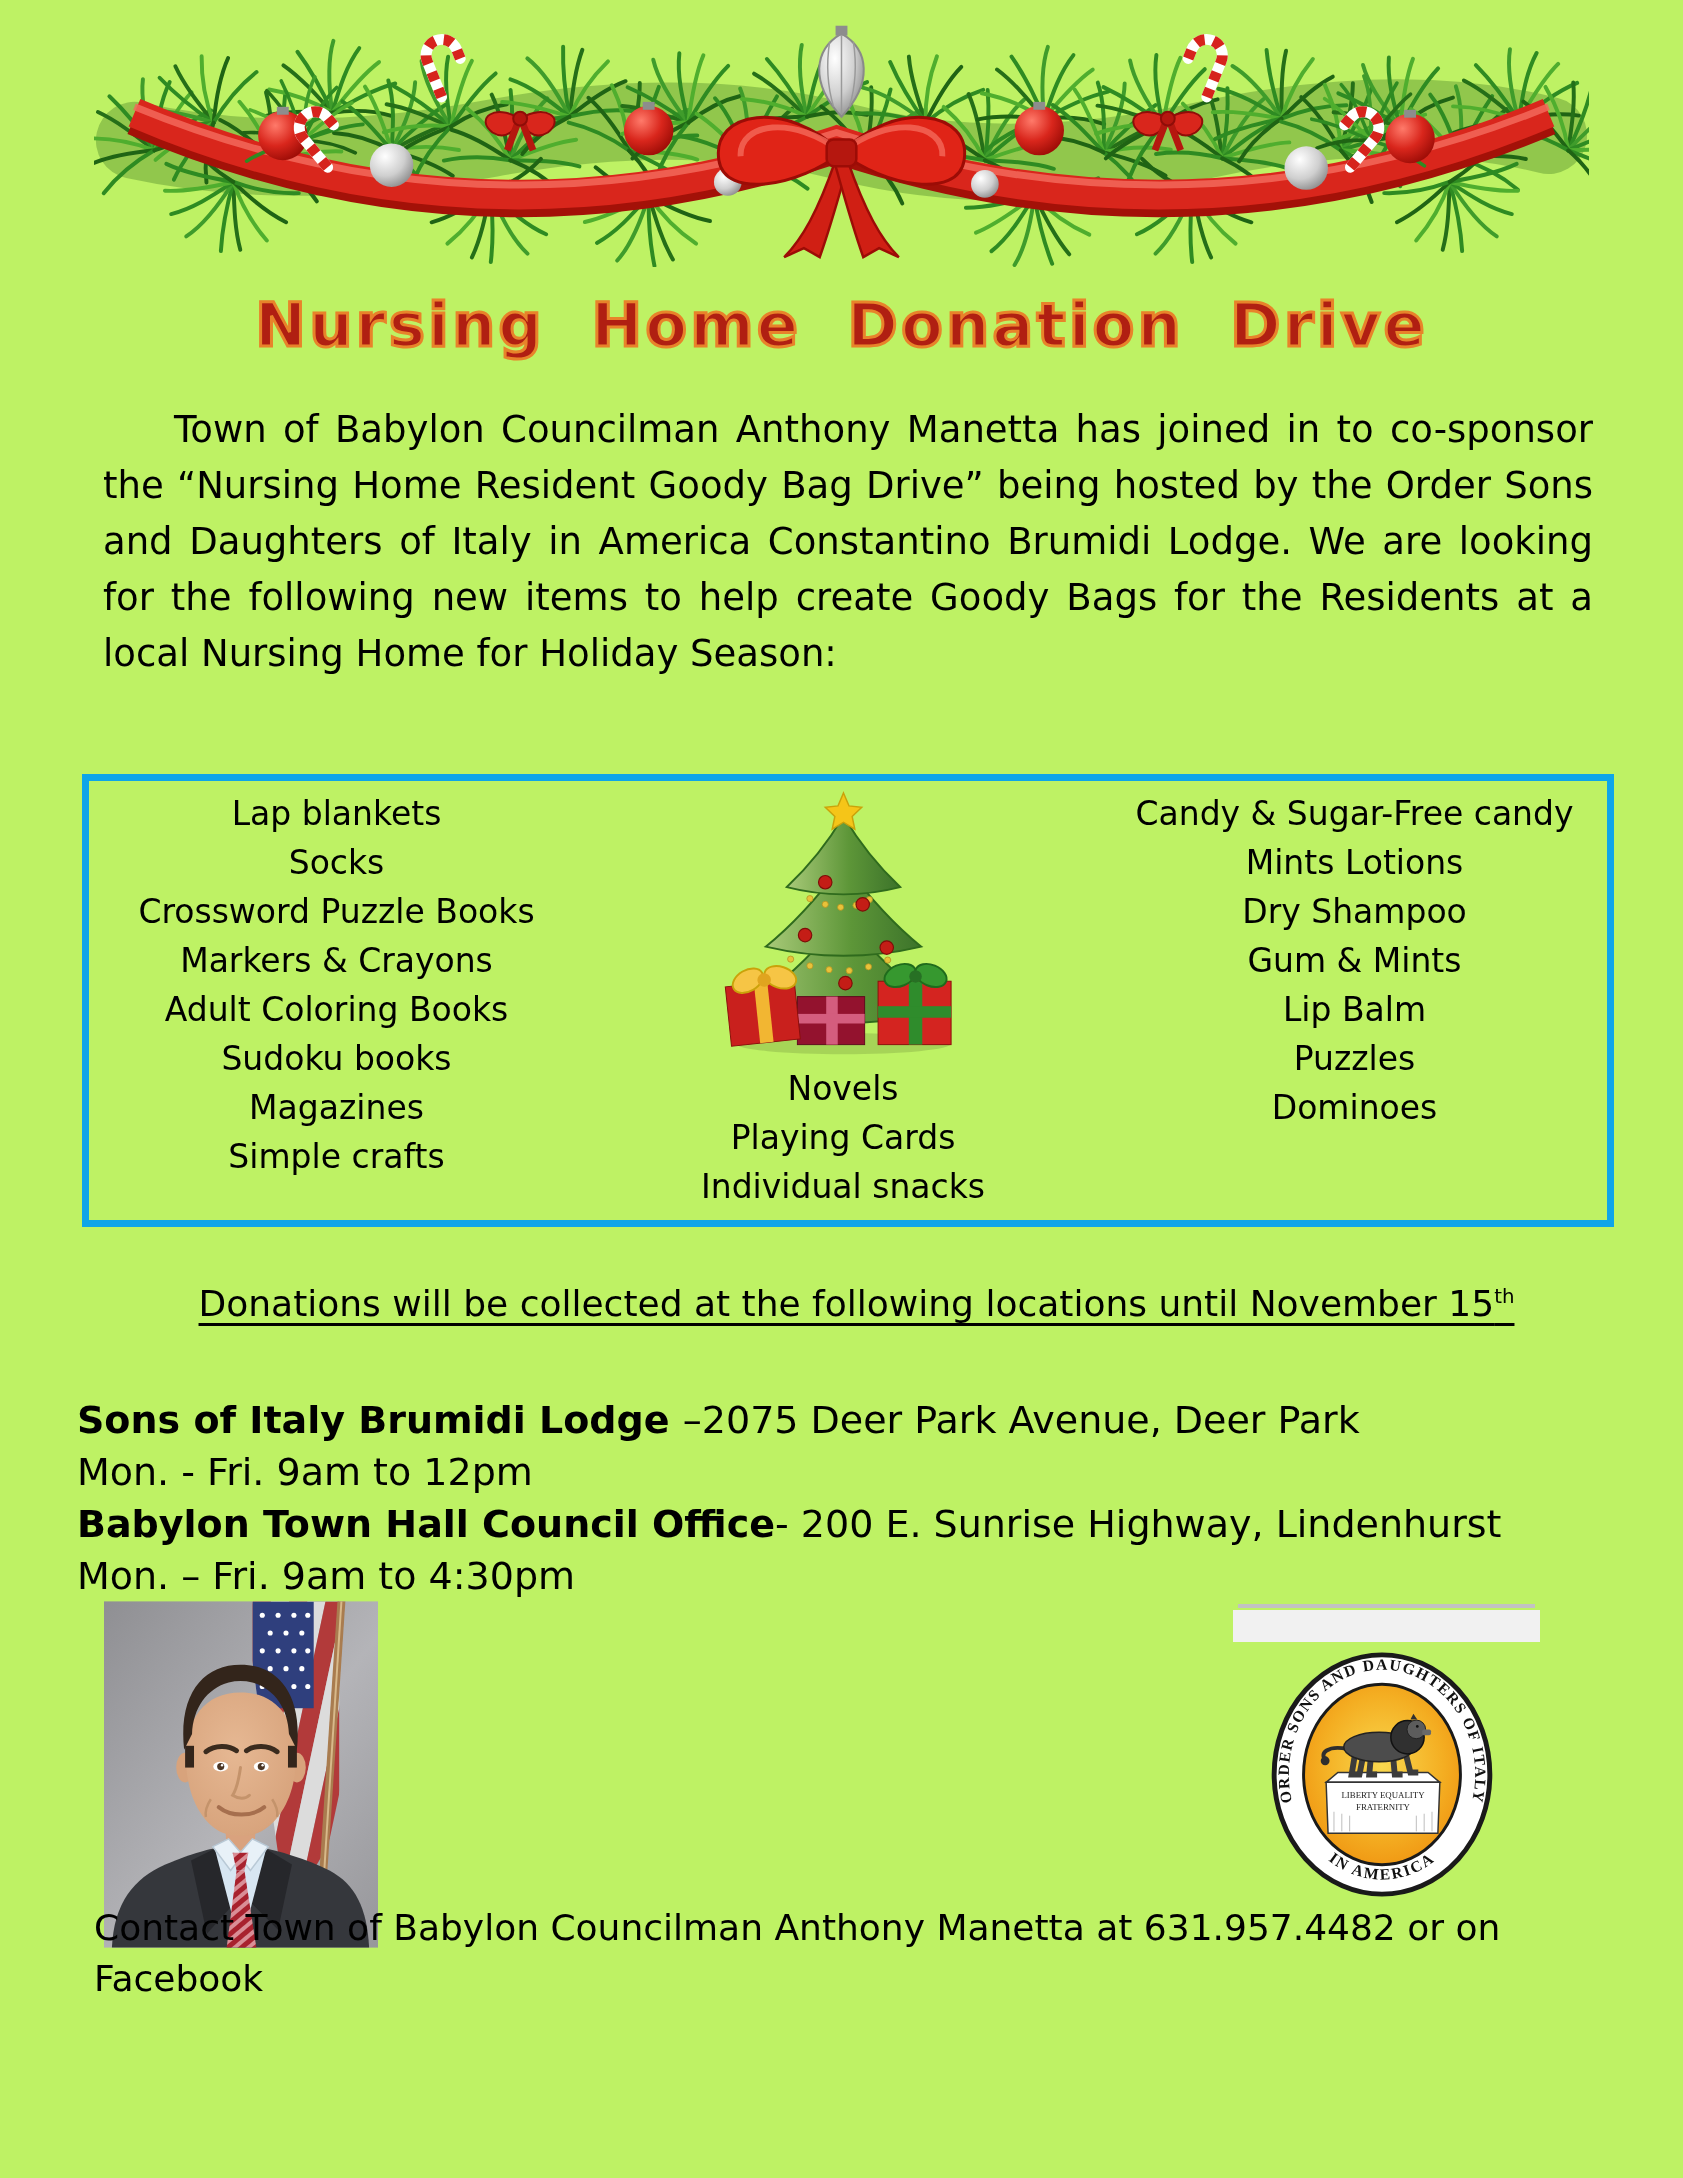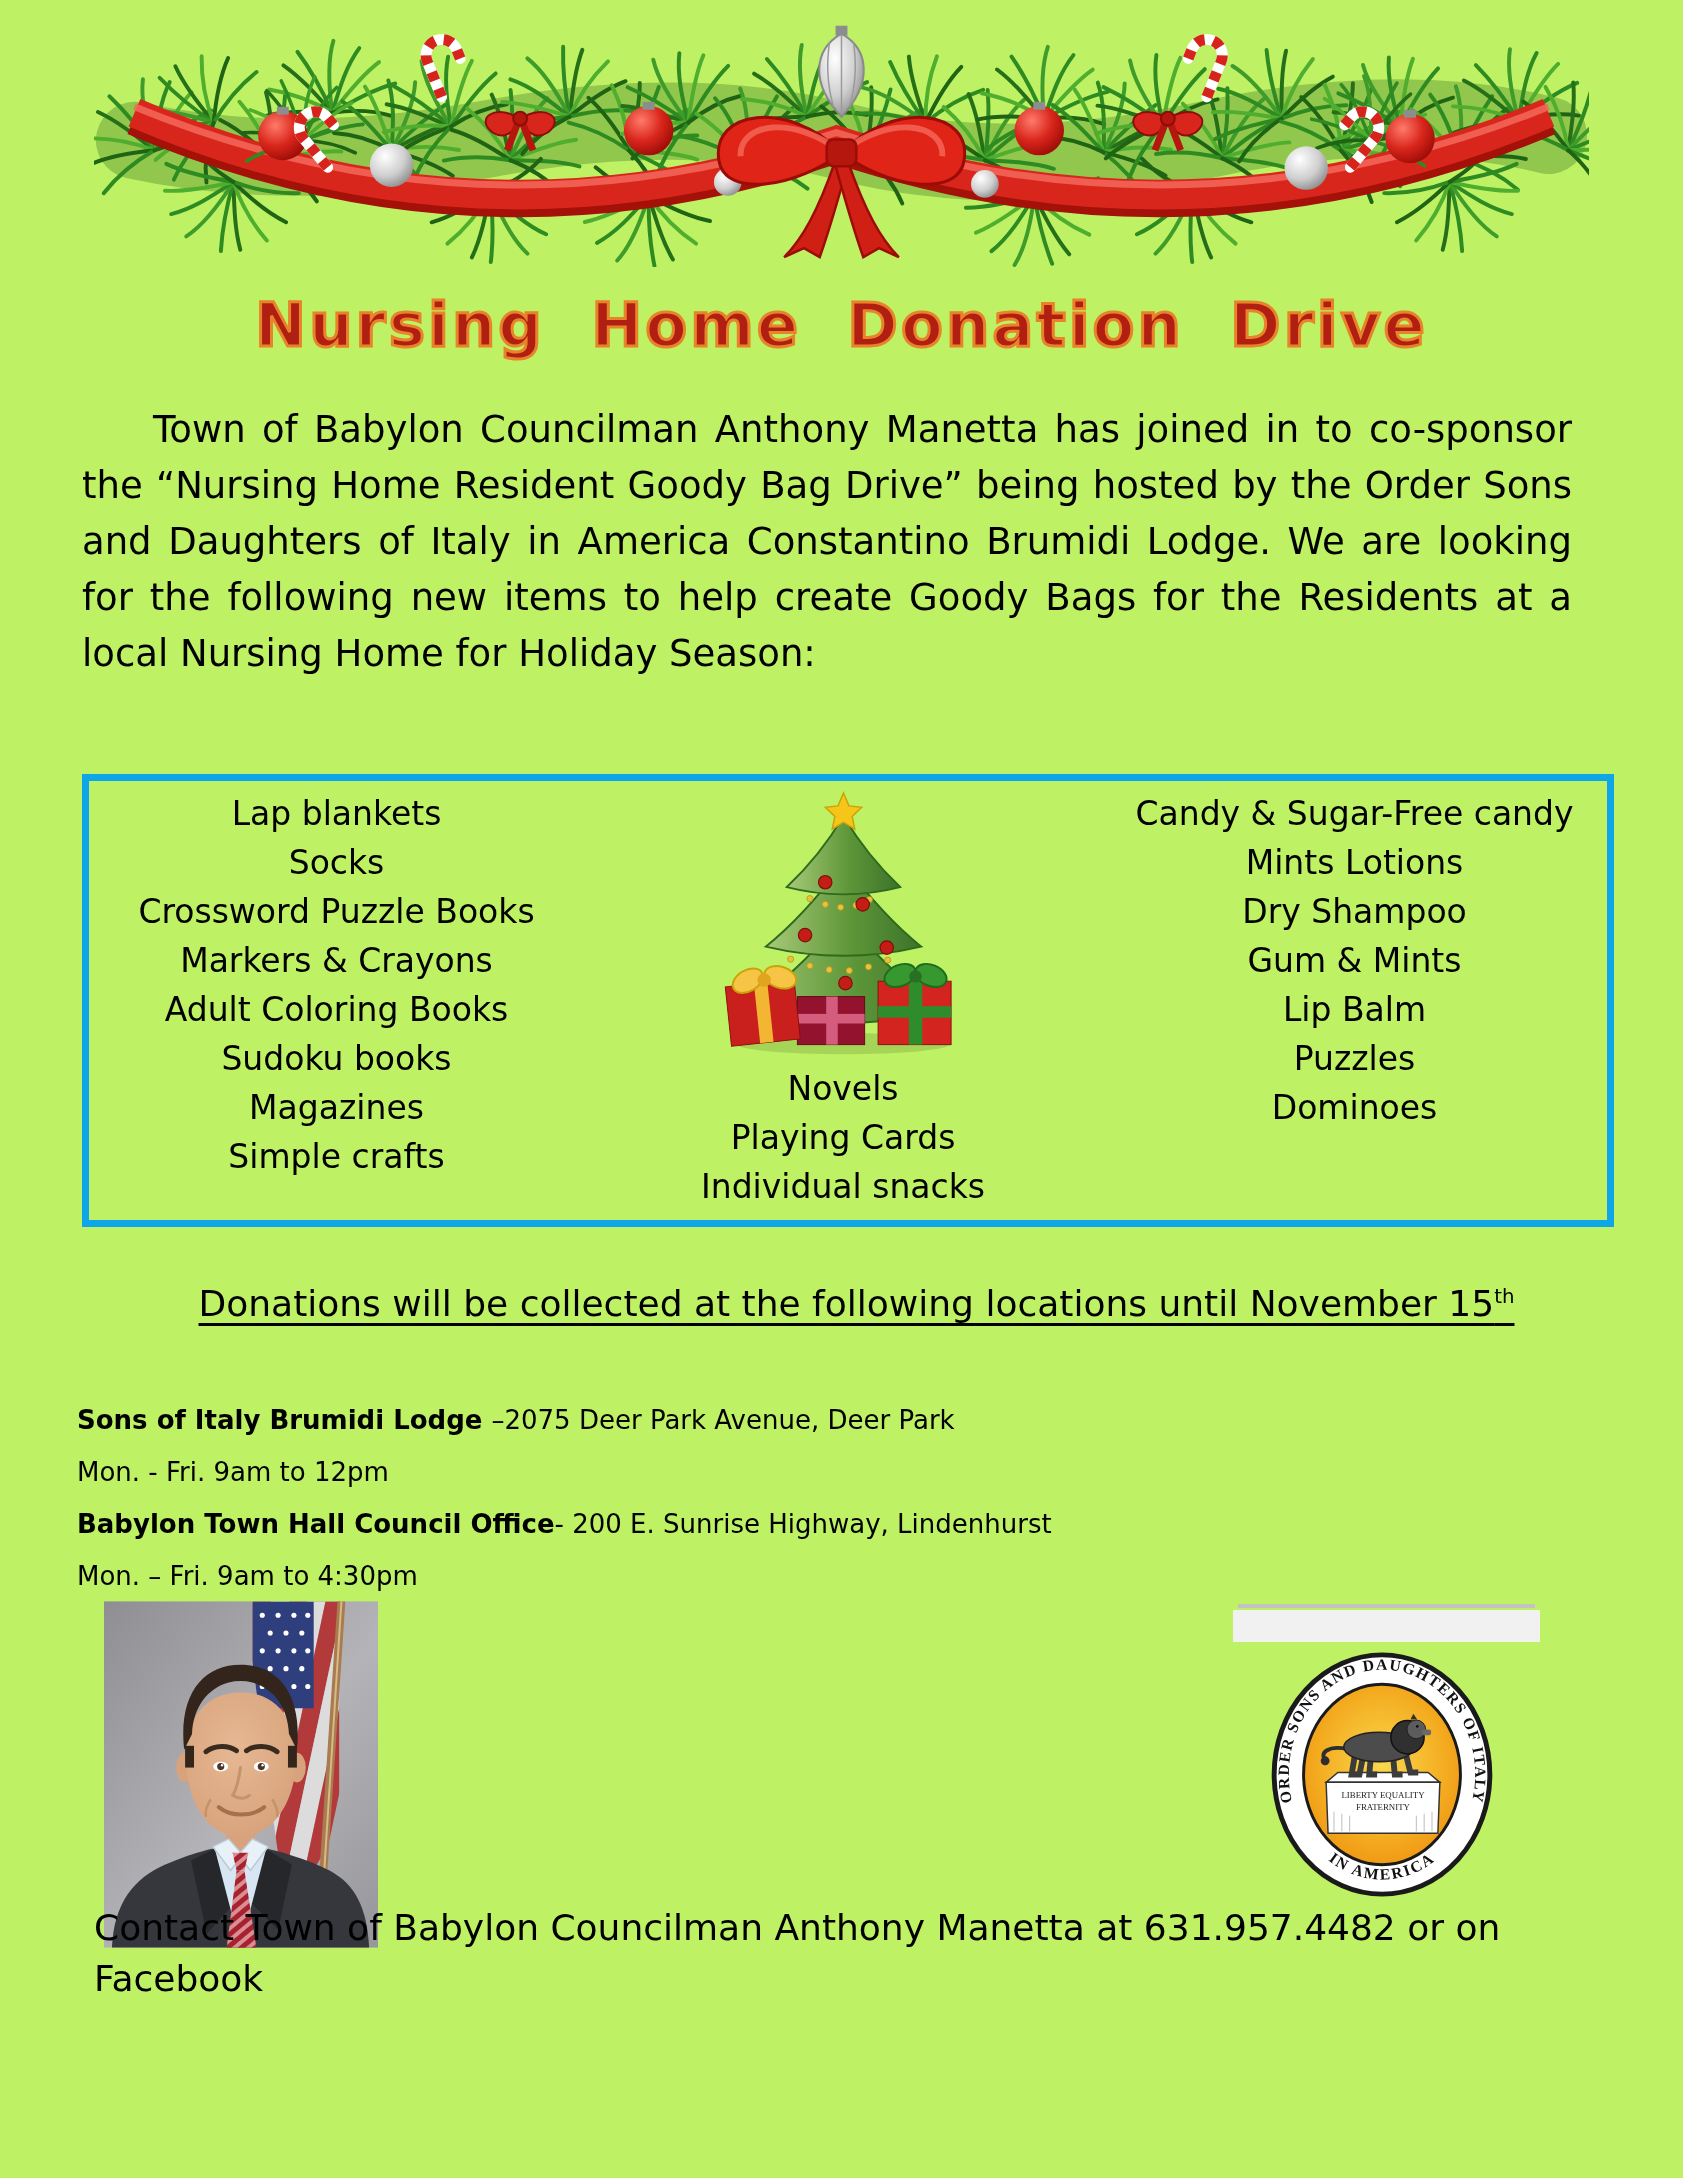--- a/index.html
+++ b/index.html
@@ -2,33 +2,33 @@
 <html><head>
 <meta charset="utf-8">
 <style>
   html,body{margin:0;padding:0;background:#fff;}
   .page{position:relative;width:1683px;height:2178px;background:#bef264;overflow:hidden;
         font-family:"DejaVu Sans",sans-serif;color:#000;}
   .garland{position:absolute;left:94px;top:2px;width:1495px;height:265px;}
   .title{position:absolute;left:0;top:289px;width:100%;text-align:center;
          font-size:61px;font-weight:bold;letter-spacing:3px;word-spacing:22px;
          color:#b01f12;-webkit-text-stroke:3px #e8832a;}
-  .intro{position:absolute;left:82px;top:402px;width:1490px;
+  .intro{position:absolute;left:103px;top:402px;width:1490px;
          font-size:37px;line-height:56px;text-align:justify;text-indent:71px;}
   .items-box{position:absolute;left:82px;top:774px;width:1532px;height:453px;
              border:7px solid #0ea5e9;box-sizing:border-box;
              display:grid;grid-template-columns:495px 1fr 505px;padding-top:8px;}
   .col{text-align:center;font-size:33px;line-height:49px;}
   .item{white-space:nowrap;}
   .mid-col{text-align:center;}
   .tree{width:269px;height:269px;margin-top:2px;}
   .heading-wrap{position:absolute;left:15px;top:1283px;width:100%;text-align:center;font-size:36px;}
   .heading-underline{text-decoration:underline;text-decoration-thickness:3px;text-underline-offset:7px;}
   .heading-wrap sup{font-size:55%;vertical-align:super;}
-  .locations{position:absolute;left:77px;top:1394px;width:1525px;font-size:26px;line-height:52px;}
+  .locations{position:absolute;left:77px;top:1394px;width:1525px;font-size:38px;line-height:52px;}
   .loc-name{font-weight:bold;}
   .portrait{position:absolute;left:104px;top:1601px;width:274px;height:347px;}
   .divider-line{position:absolute;left:1238px;top:1604px;width:297px;height:4px;background:#c2c2c2;}
   .divider-band{position:absolute;left:1233px;top:1610px;width:307px;height:32px;background:#f1f1f1;}
   .seal{position:absolute;left:1269px;top:1649px;width:226px;height:251px;}
   .contact{position:absolute;left:94px;top:1902px;width:1445px;font-size:36px;line-height:51px;}
   svg text{font-family:"Liberation Serif",serif;}
 </style>
 </head>
 <body>

